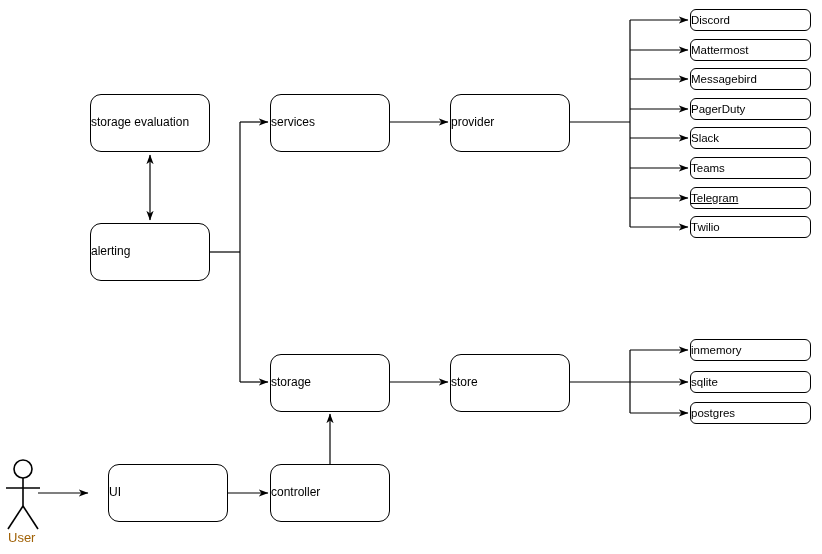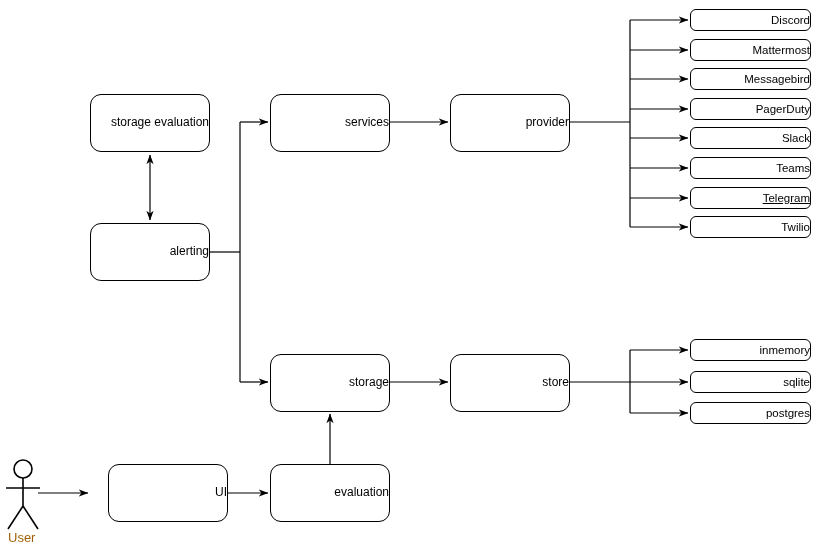--- a/index.html
+++ b/index.html
@@ -25,25 +25,24 @@
     height: 554px;
   }
   .node {
     position: absolute;
     box-sizing: border-box;
     border: 1px solid #000000;
     background: #ffffff;
     border-radius: 11px;
     display: flex;
     align-items: center;
-    justify-content: flex-end;
+    justify-content: flex-start;
     color: #000000;
     text-align: center;
     line-height: 1.1;
-    padding-left: 12px;
   }
   .node.big {
     width: 120px;
     height: 58px;
     font-size: 12px;
   }
   .node.small {
     width: 121px;
     height: 22px;
     border-radius: 6px;
@@ -133,21 +132,21 @@
   <div class="node big" style="left:270px; top:354px;">
       <span>storage</span>
     </div>
   <div class="node big" style="left:450px; top:354px;">
       <span>store</span>
     </div>
   <div class="node big" style="left:90px;  top:464px;margin-left:18px;">
       <span>UI</span>
     </div>
   <div class="node big" style="left:270px; top:464px;">
-      <span>evaluation</span>
+      <span>controller</span>
     </div>
 
   <div class="node small" style="left:690px; top:9px;">
       <span>Discord</span>
     </div>
   <div class="node small" style="left:690px; top:39px;">
       <span>Mattermost</span>
     </div>
   <div class="node small" style="left:690px; top:68px;">
       <span>Messagebird</span>

